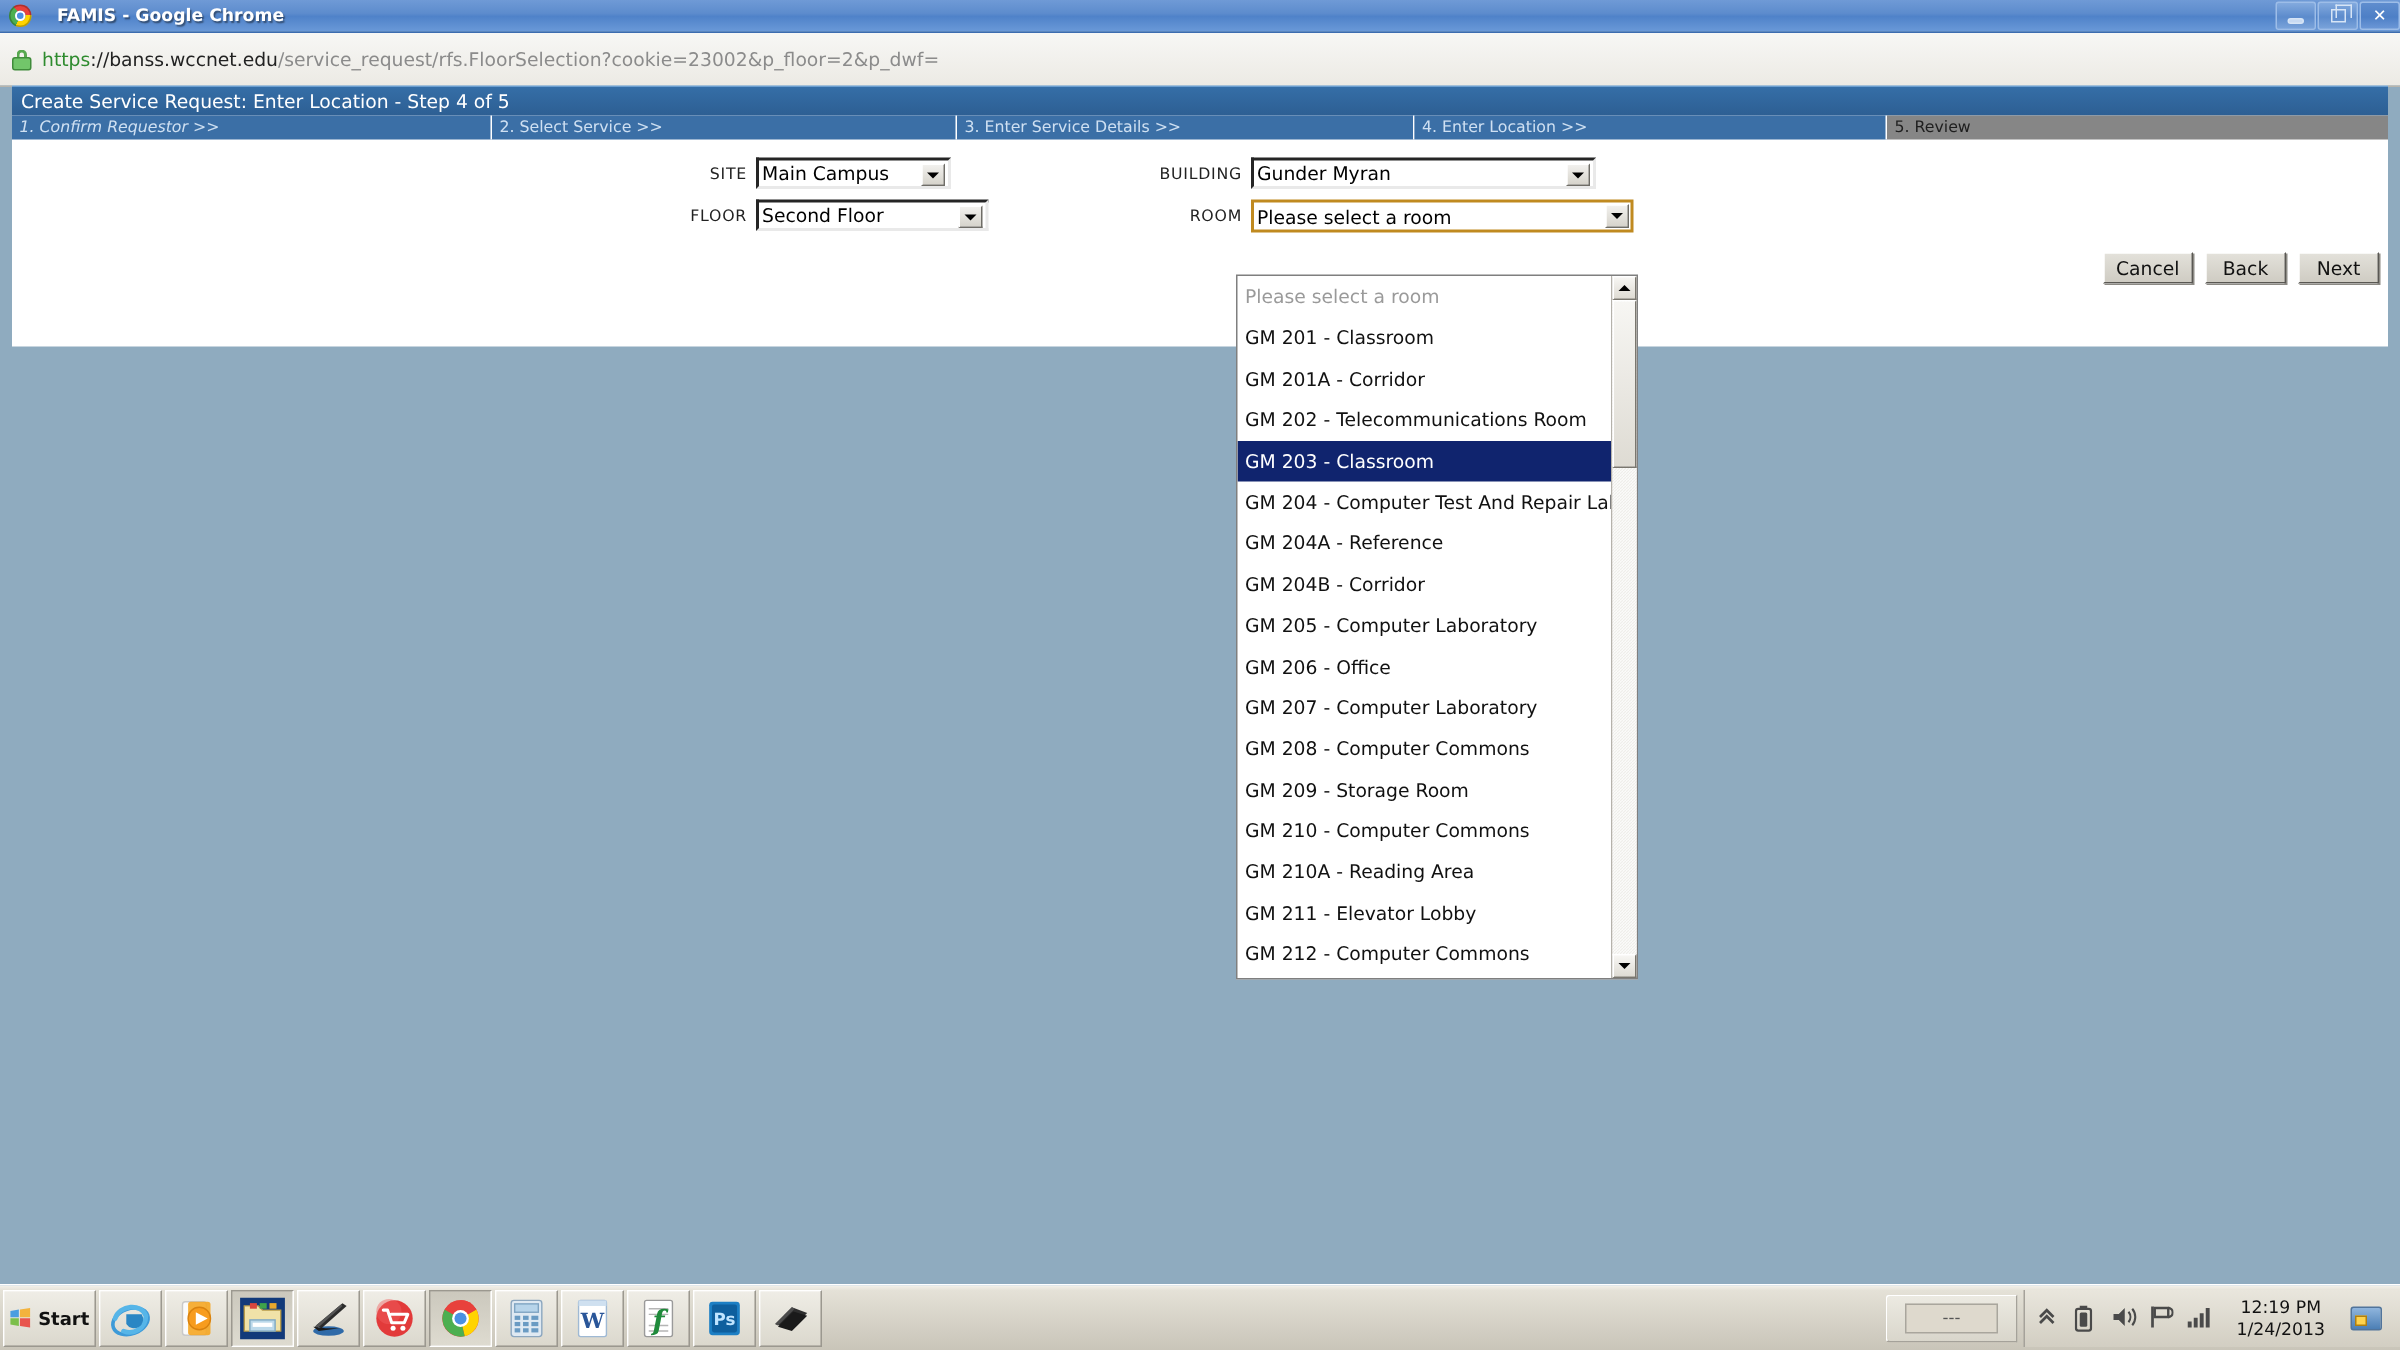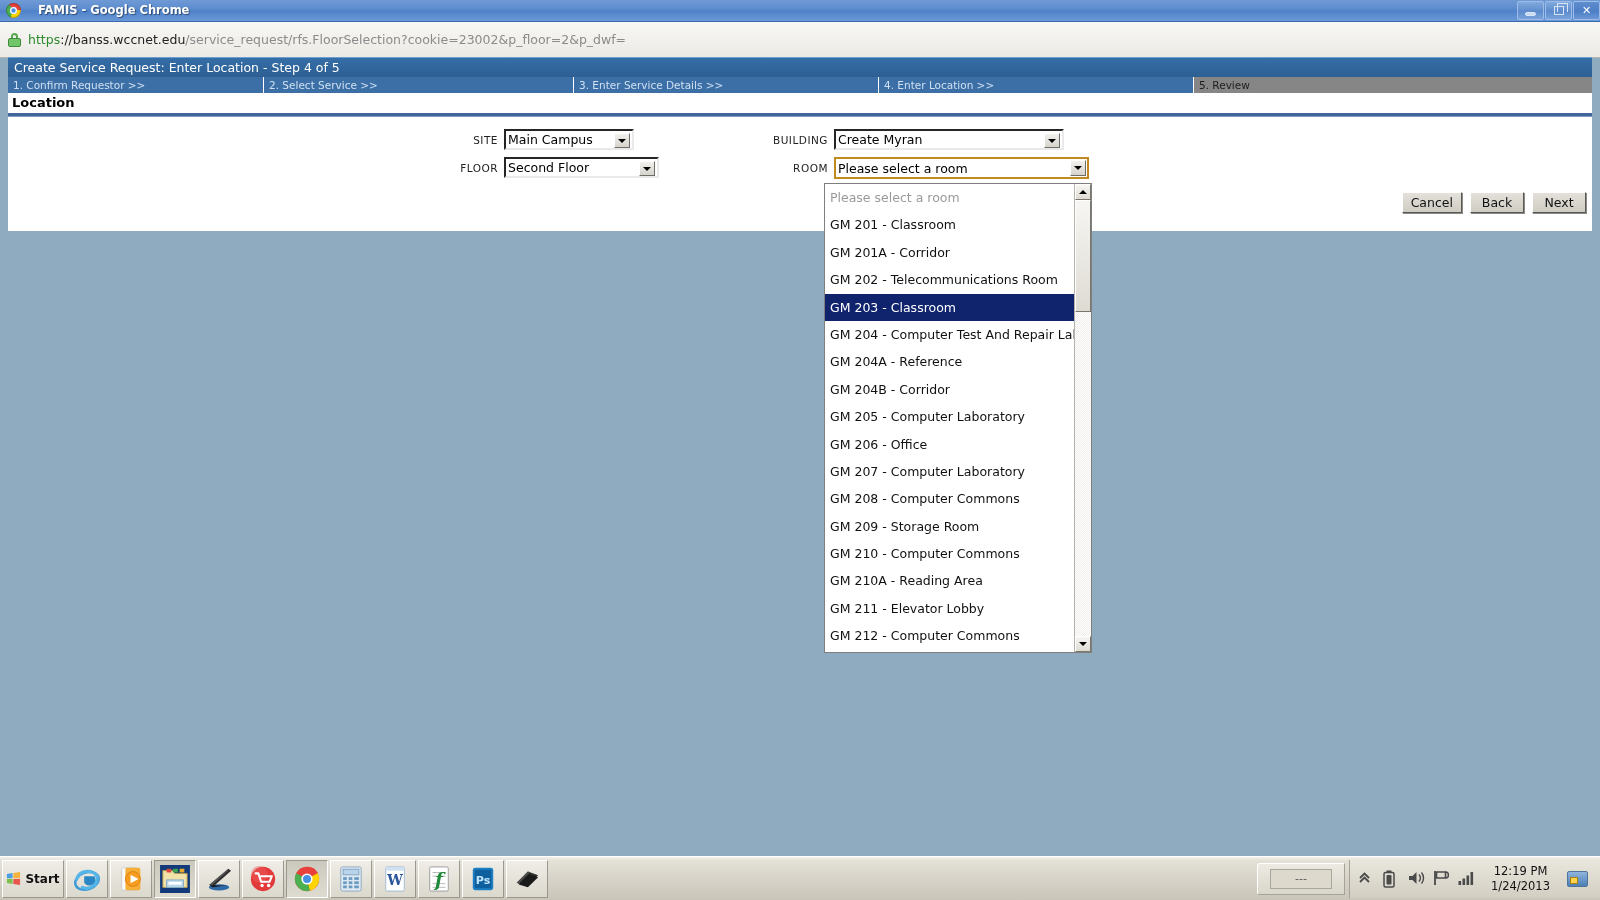--- a/index.html
+++ b/index.html
@@ -72,21 +72,21 @@
     color: #fff; font-size: 12.5px; font-weight: normal;
     line-height: 20px; padding-left: 6px;
     border-top: 1px solid #6c9fd0;
   }
   #steps { display: flex; height: 16px; width: 100%; }
   .step {
     height: 16px; background: #3b6fa6; color: #cfe0f2;
     font-size: 10.5px; line-height: 16px; padding-left: 5px;
     border-right: 1px solid #ffffff; white-space: nowrap; overflow: hidden;
   }
-  .step.s1 { width: 256px; }
+  .step.s1 { width: 320px; font-style: italic; }
   .step.s2 { width: 310px; }
   .step.s3 { width: 305px; }
   .step.s4 { width: 315px; }
   .step.s5 { flex: 1; background: #868686; color: #1e1e1e; border-right: none; }
 
   #section-title-row {
     height: 24px; position: relative;
   }
   #section-title {
     position: absolute; left: 4px; top: 2px;
@@ -300,24 +300,20 @@
   <div id="app-header">Create Service Request: Enter Location - Step 4 of 5</div>
 
   <div id="steps">
     <div class="step s1">1. Confirm Requestor &gt;&gt;</div>
     <div class="step s2">2. Select Service &gt;&gt;</div>
     <div class="step s3">3. Enter Service Details &gt;&gt;</div>
     <div class="step s4">4. Enter Location &gt;&gt;</div>
     <div class="step s5">5. Review</div>
   </div>
 
-  <div id="section-title-row">
-    <div id="section-title">Location</div>
-    <div id="section-rule"></div>
-  </div>
 
   <div id="form-area">
 
     <div class="fld" id="site-fld">
       <span class="fld-label">SITE</span>
       <div class="combo" id="site-combo">
         <span>Main Campus</span>
         <span class="arrow-box">
             <i class="tri-down"></i>
           </span>
@@ -330,21 +326,21 @@
         <span>Second Floor</span>
         <span class="arrow-box">
             <i class="tri-down"></i>
           </span>
       </div>
     </div>
 
     <div class="fld" id="building-fld">
       <span class="fld-label">BUILDING</span>
       <div class="combo" id="building-combo">
-        <span>Create Myran</span>
+        <span>Gunder Myran</span>
         <span class="arrow-box">
             <i class="tri-down"></i>
           </span>
       </div>
     </div>
 
     <div class="fld" id="room-fld">
       <span class="fld-label">ROOM</span>
       <div class="combo" id="room-combo">
         <span>Please select a room</span>

